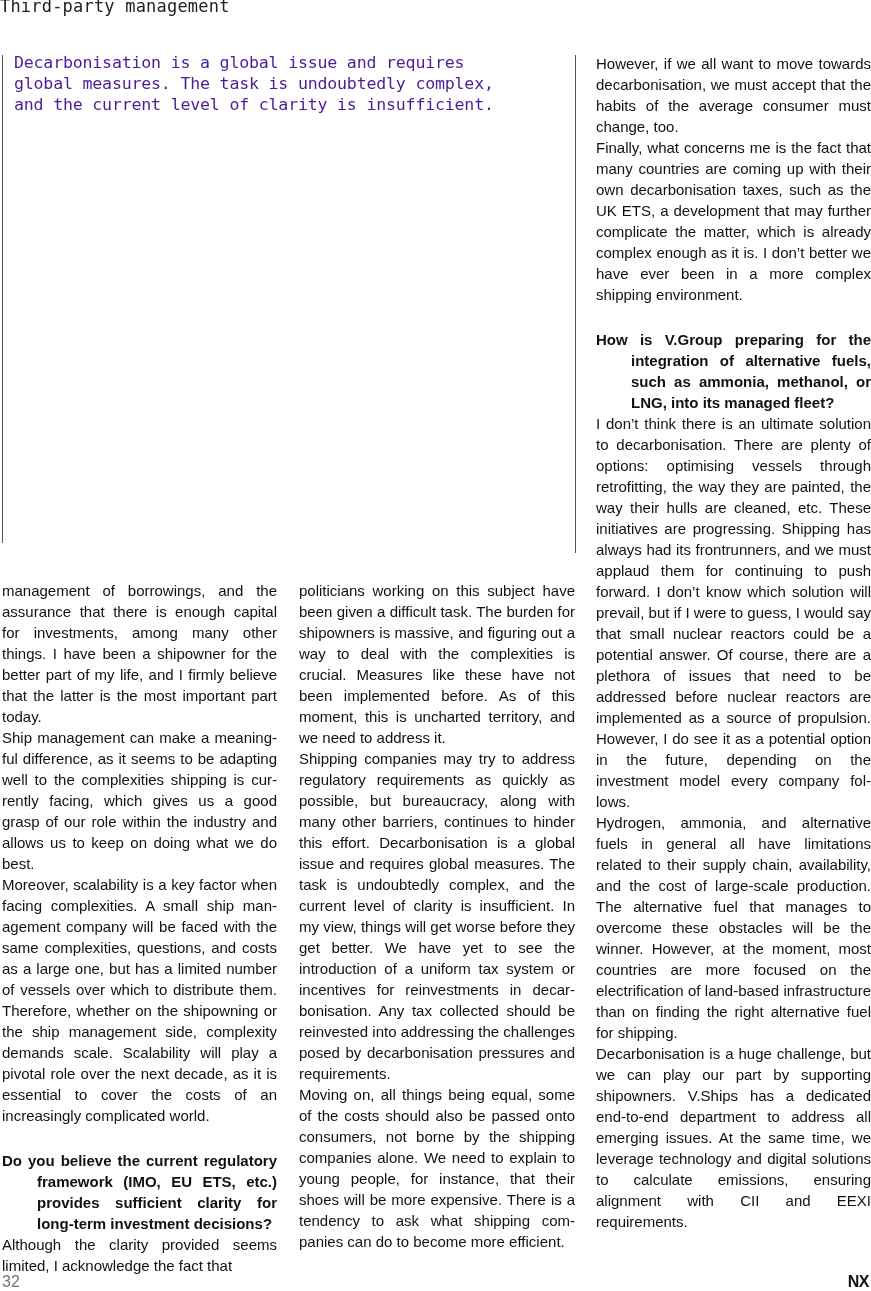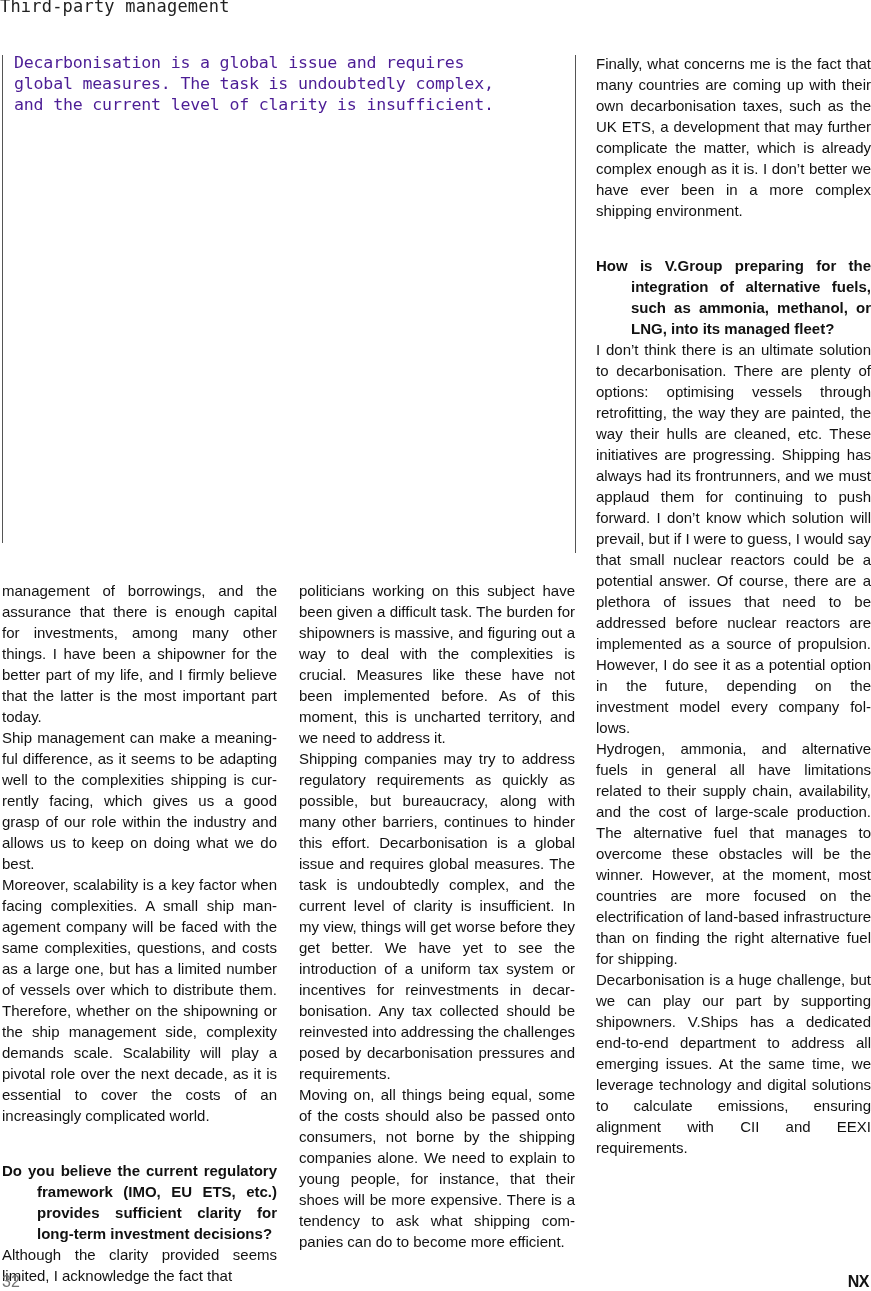--- a/index.html
+++ b/index.html
@@ -20,21 +20,21 @@
     font-family: "DejaVu Sans Mono", monospace; font-size: 16.6px; line-height: 21px; color: #4c1d95;
     white-space: pre-line; letter-spacing: -0.2px;
   }
   .col {
     position: absolute;
     font-family: "Liberation Sans", sans-serif; font-size: 15px; line-height: 21px; color: #111;
     text-align: justify; hyphens: manual;
   }
   .col p { margin: 0; }
   .col .q {
-    font-weight: bold; margin-top: 34px; padding-left: 35px; text-indent: -35px; text-align: justify;
+    font-weight: bold; margin-top: 24px; padding-left: 35px; text-indent: -35px; text-align: justify;
   }
   .col-left { left: 2px; top: 580px; width: 275px; }
   .col-mid { left: 299px; top: 580px; width: 276px; }
   .col-right { left: 596px; top: 53px; width: 275px; }
   .folio {
     position: absolute; left: 2px; top: 1273px;
     font-family: "Liberation Sans", sans-serif; font-size: 16px; color: #737373;
   }
   .logo {
     position: absolute; right: 2px; top: 1273px;
@@ -58,20 +58,21 @@
     <p>Moreover, scalability is a key factor when facing complexities. A small ship man­agement company will be faced with the same complexities, questions, and costs as a large one, but has a limited number of vessels over which to distribute them. Therefore, whether on the shipowning or the ship management side, com­plexity demands scale. Scalability will play a pivotal role over the next decade, as it is essential to cover the costs of an increasingly complicated world.</p>
     <p class="q">Do you believe the current regulatory framework (IMO, EU ETS, etc.) provides sufficient clarity for long-term investment decisions?</p>
     <p>Although the clarity provided seems limited, I acknowledge the fact that</p>
   </div>
 <div class="col col-mid">
     <p>politicians working on this subject have been given a difficult task. The burden for shipowners is massive, and figuring out a way to deal with the complexities is crucial. Measures like these have not been implemented before. As of this moment, this is uncharted territory, and we need to address it.</p>
     <p>Shipping companies may try to address regulatory requirements as quickly as possible, but bureaucracy, along with many other barriers, continues to hinder this effort. Decarbonisation is a global issue and requires global measures. The task is undoubtedly complex, and the current level of clarity is insufficient. In my view, things will get worse before they get better. We have yet to see the introduction of a uniform tax system or incentives for reinvestments in decar­bonisation. Any tax collected should be reinvested into addressing the challenges posed by decarbonisation pressures and requirements.</p>
     <p>Moving on, all things being equal, some of the costs should also be passed onto consumers, not borne by the shipping companies alone. We need to explain to young people, for instance, that their shoes will be more expensive. There is a tendency to ask what shipping com­panies can do to become more efficient.</p>
   </div>
 <div class="col col-right">
+    <p>However, if we all want to move towards decarbonisation, we must accept that the habits of the average consumer must change, too.</p>
     <p>Finally, what concerns me is the fact that many countries are coming up with their own decarbonisation taxes, such as the UK ETS, a development that may further complicate the matter, which is already complex enough as it is. I don’t better we have ever been in a more complex shipping environment.</p>
     <p class="q">How is V.Group preparing for the integration of alternative fuels, such as ammonia, methanol, or LNG, into its managed fleet?</p>
     <p>I don’t think there is an ultimate solution to decarbonisation. There are plenty of options: optimising vessels through retrofitting, the way they are painted, the way their hulls are cleaned, etc. These initiatives are progressing. Ship­ping has always had its frontrunners, and we must applaud them for con­tinuing to push forward. I don’t know which solution will prevail, but if I were to guess, I would say that small nuclear reactors could be a potential answer. Of course, there are a plethora of issues that need to be addressed before nuclear reactors are implemented as a source of propul­sion. However, I do see it as a potential option in the future, depending on the investment model every company fol­lows.</p>
     <p>Hydrogen, ammonia, and alternative fuels in general all have limitations related to their supply chain, availabil­ity, and the cost of large-scale produc­tion. The alternative fuel that manages to overcome these obstacles will be the winner. However, at the moment, most countries are more focused on the electrification of land-based infra­structure than on finding the right alter­native fuel for shipping.</p>
     <p>Decarbonisation is a huge challenge, but we can play our part by supporting shipowners. V.Ships has a dedicated end-to-end department to address all emerging issues. At the same time, we leverage technology and digital solutions to calculate emissions, ensuring alignment with CII and EEXI requirements.</p>
   </div>
 
 <div class="folio">32</div>
 <div class="logo">NX</div>
 

